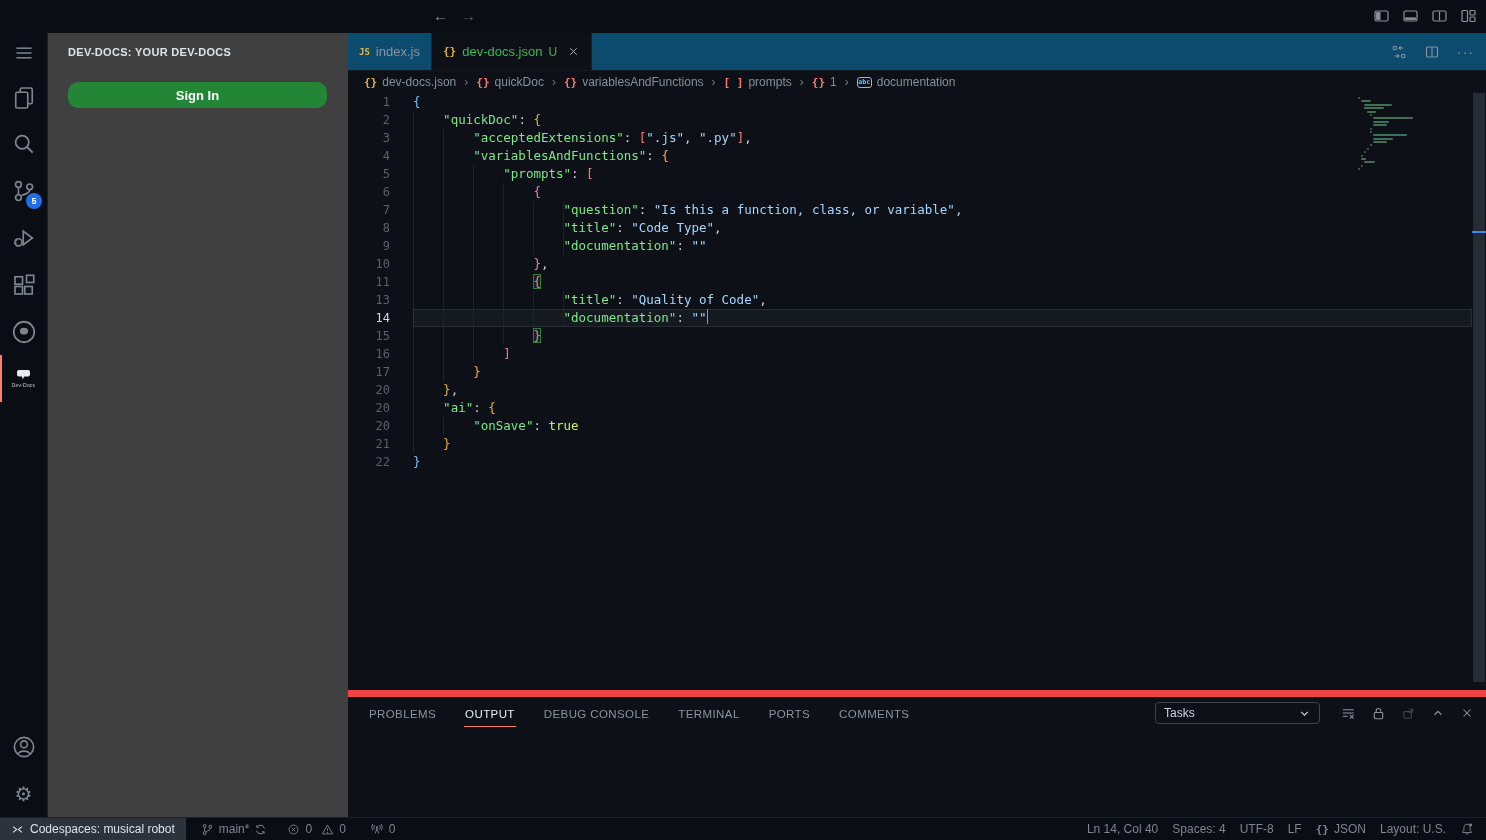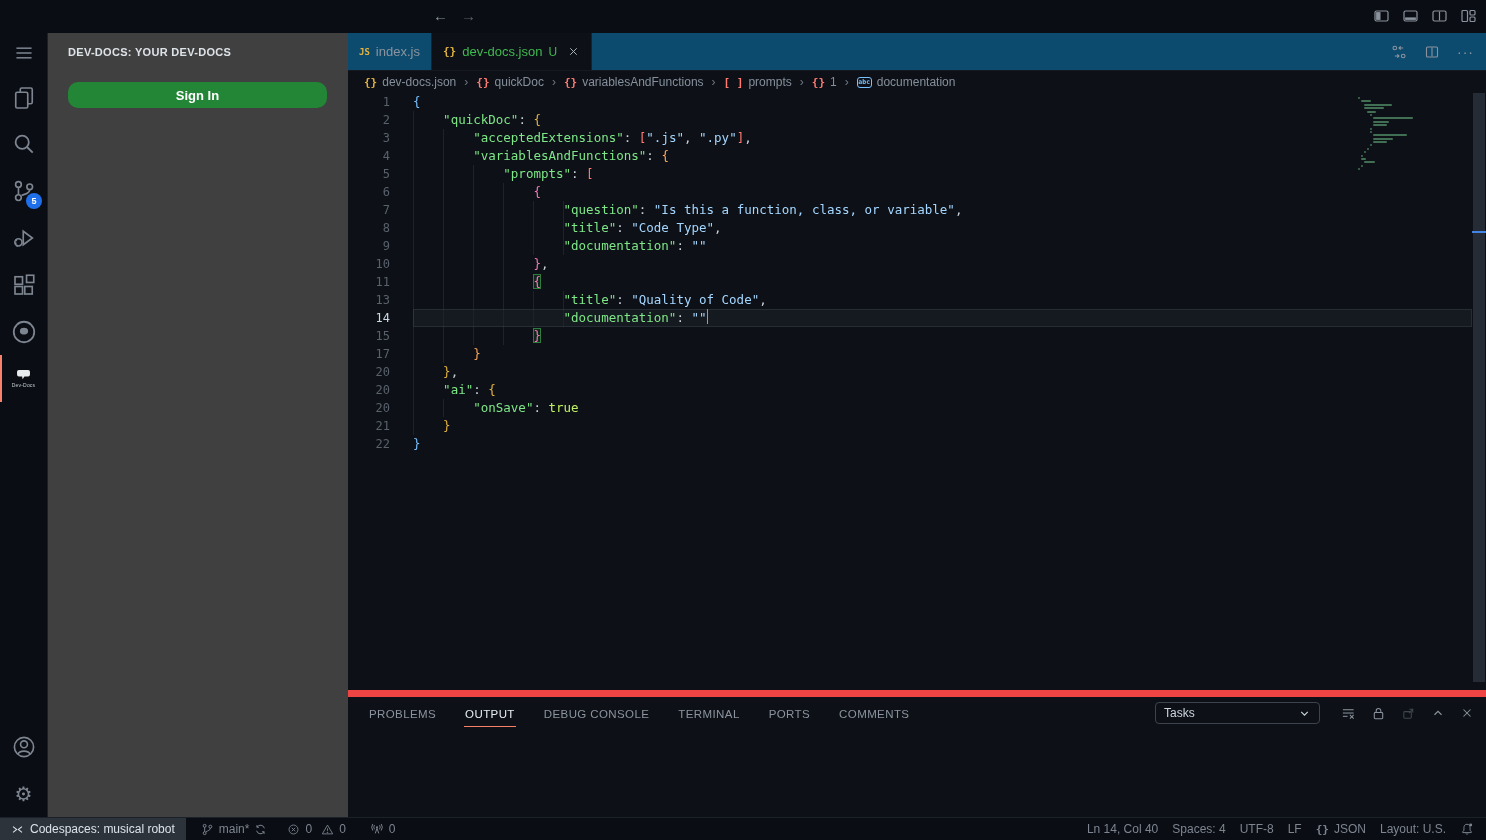--- a/index.html
+++ b/index.html
@@ -340,20 +340,24 @@
               <span class="g">13</span>
               <span class="ct"><span class="tk-pl">                    </span><span class="tk-key">"title"</span><span class="tk-pu">: </span><span class="tk-str">"Quality of Code"</span><span class="tk-pu">,</span></span>
             </div>
             <div class="cl cur">
               <span class="g">14</span>
               <span class="ct"><span class="tk-pl">                    </span><span class="tk-key">"documentation"</span><span class="tk-pu">: </span><span class="tk-str">""</span><span class="cursor"></span></span>
             </div>
             <div class="cl">
               <span class="g">15</span>
               <span class="ct"><span class="tk-pl">                </span><span class="tk-b5 mt">}</span></span>
+            </div>
+            <div class="cl">
+              <span class="g">16</span>
+              <span class="ct"><span class="tk-pl">            </span><span class="tk-b4">]</span></span>
             </div>
             <div class="cl">
               <span class="g">17</span>
               <span class="ct"><span class="tk-pl">        </span><span class="tk-b3">}</span></span>
             </div>
             <div class="cl">
               <span class="g">20</span>
               <span class="ct"><span class="tk-pl">    </span><span class="tk-b2">}</span><span class="tk-pu">,</span></span>
             </div>
             <div class="cl">

